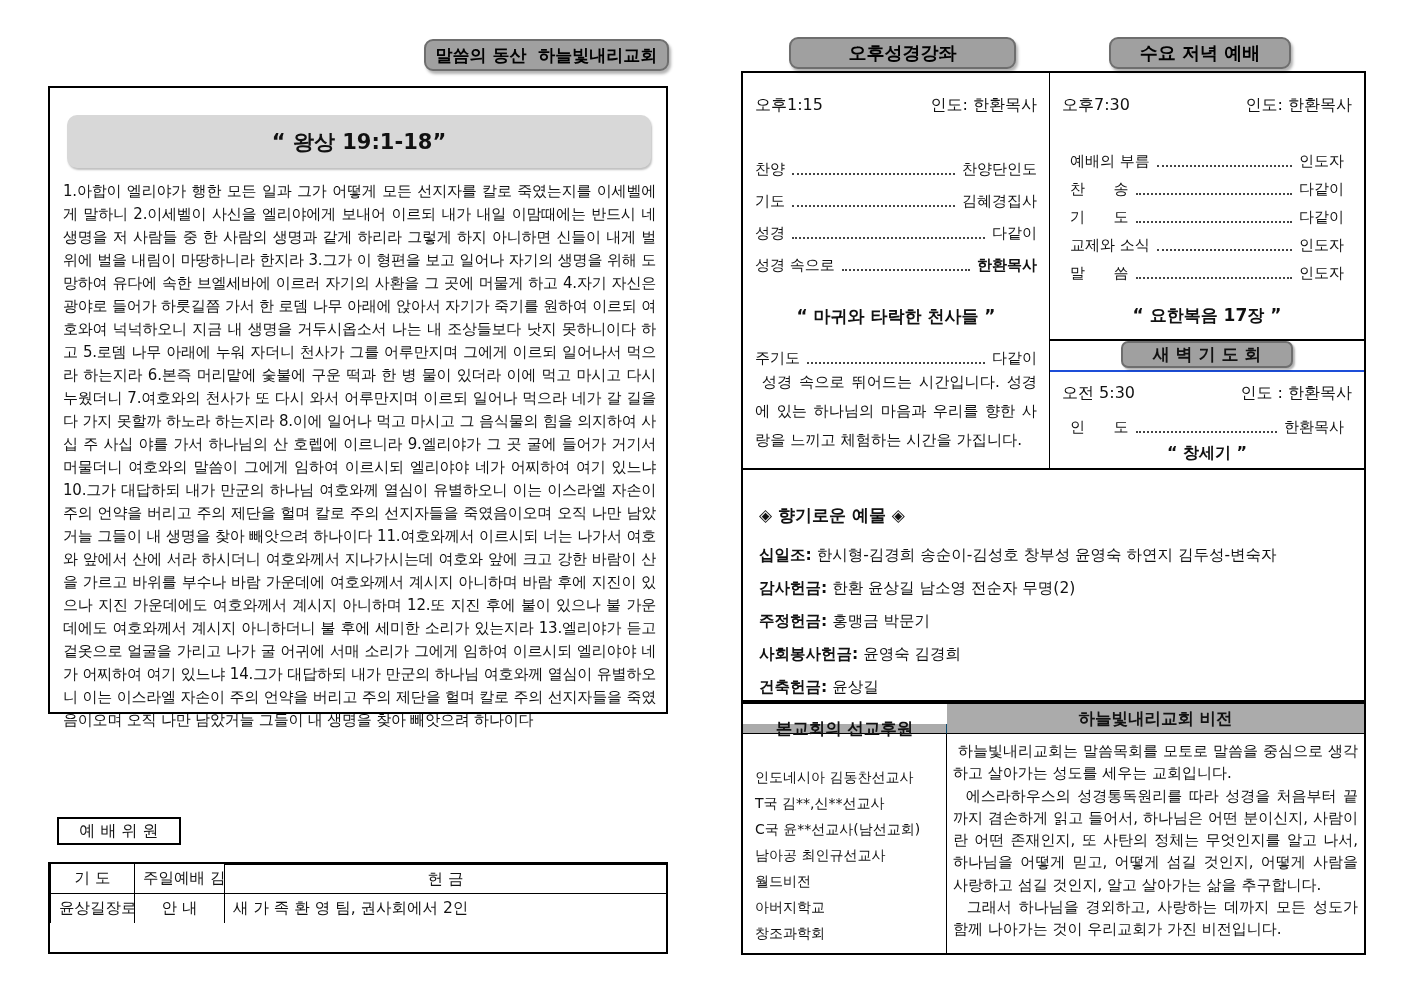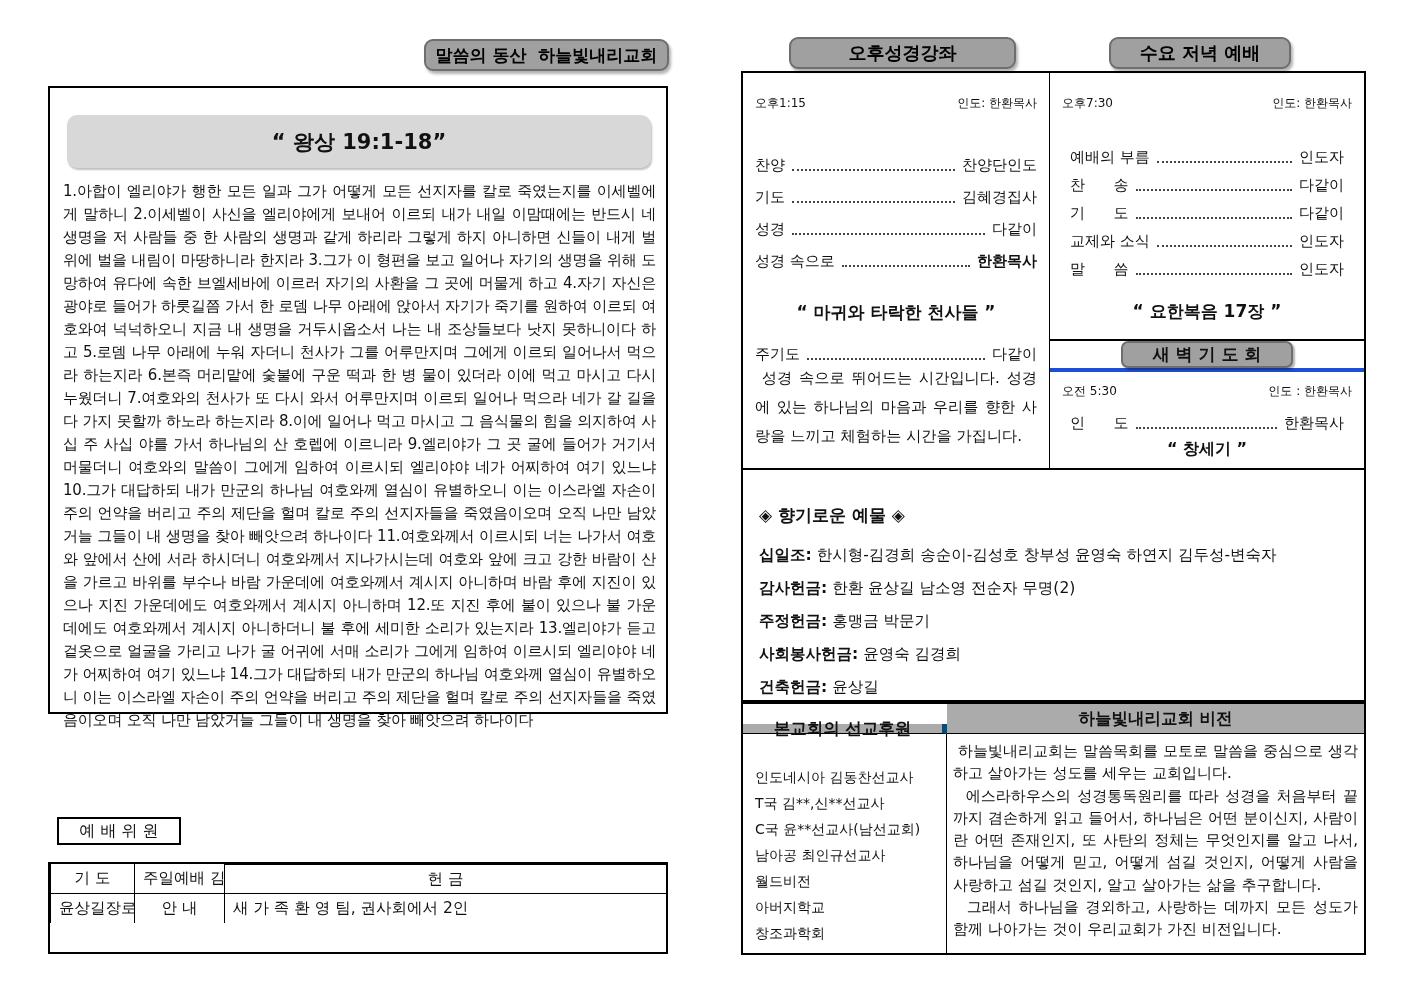--- a/index.html
+++ b/index.html
@@ -11,21 +11,21 @@
     position:absolute; display:flex; align-items:center; justify-content:center;
     background:#a0a0a0; border:2px solid #6e6e6e; border-radius:9px;
     box-shadow:2px 3px 3px rgba(0,0,0,.3);
     font-weight:bold; font-size:18px; color:#000; white-space:pre;
   }
   .leader-row { display:flex; align-items:flex-end; font-size:15px; }
   .leader-row .lbl { white-space:pre; }
   .leader-row .dots { flex:1; border-bottom:2px dotted #444; margin:0 7px 4px 7px; height:1px; }
   .leader-row .val { white-space:pre; }
   .val-bold { font-weight:bold; }
-  .time-row { display:flex; justify-content:space-between; font-size:12px; white-space:pre; }
+  .time-row { display:flex; justify-content:space-between; font-size:16px; white-space:pre; }
   .sermon-title { text-align:center; font-weight:bold; font-size:17px; white-space:pre; }
 
   
   .left-page { position:absolute; left:48px; top:86px; width:620px; height:628px; border:2px solid #000; background:#fff; }
   .scripture-title {
     position:absolute; left:17px; top:27px; width:584px; height:53px;
     background:#d8d8d8; border-radius:10px; box-shadow:1px 2px 2px rgba(0,0,0,.25);
     display:flex; align-items:center; justify-content:center;
     font-size:21px; font-weight:bold; white-space:pre;
   }
@@ -52,40 +52,40 @@
 
   .aft-time { margin-top:22px; }
   .aft-items { margin-top:44px; display:flex; flex-direction:column; gap:13px; }
   .aft-sermon { margin-top:30px; }
   .aft-jugido { margin-top:21px; }
   .aft-desc { font-size:15.2px; line-height:29px; text-align:justify; white-space:pre-wrap; }
 
   .wed-sec { height:266px; padding:0 12px; }
   .wed-items { margin-top:36px; display:flex; flex-direction:column; gap:9px; }
   .wed-sermon { margin-top:21px; }
-  .dawn-band { height:33px; border-top:2px solid #000; border-bottom:4px solid #1d4ed8; display:flex; align-items:flex-end; justify-content:center; }
+  .dawn-band { height:33px; border-top:2px solid #000; border-bottom:2px solid #1d4ed8; display:flex; align-items:flex-start; justify-content:center; }
   .dawn-header {
     width:172px; height:27px; background:#a0a0a0; border:2px solid #6e6e6e; border-radius:7px;
     box-shadow:2px 2px 2px rgba(0,0,0,.3); display:flex; align-items:center; justify-content:center;
     font-weight:bold; font-size:17px; white-space:pre;
   }
   .dawn-sec { flex:1; padding:0 12px; }
   .dawn-time { margin-top:11px; }
   .dawn-item { margin-top:14px; }
   .dawn-sermon { margin-top:6px; font-size:16px; }
 
   .offer-box { position:absolute; left:741px; top:470px; width:625px; height:232px; border:2px solid #000; border-top:none; padding:34px 16px 0 16px; }
   .offer-title { font-weight:bold; font-size:17px; white-space:pre; }
   .offer-rows { margin-top:12px; }
   .offer-row { font-size:15.5px; line-height:33px; white-space:pre-wrap; }
   .offer-row b { font-weight:bold; }
 
   .bottom-table { position:absolute; left:741px; top:702px; width:625px; height:253px; border:2px solid #000; display:grid; grid-template-columns:204px 1fr; grid-template-rows:30px 1fr; }
   .bt-head { background:#ababab; border-bottom:1px solid #000; display:flex; align-items:center; justify-content:center; font-weight:bold; font-size:16.5px; white-space:pre; }
-  .bt-head.first { border-right:5px solid #0c4a6e;margin-top:20px; }
+  .bt-head.first { border-right:1px solid #0c4a6e;margin-top:20px; }
   .mission-cell { border-right:1px solid #000; padding:30px 0 0 12px; }
   .mission-cell div { font-size:14px; line-height:26px; white-space:pre; }
   .vision-cell { padding:6px 6px 0 6px; font-size:15px; line-height:22.3px; text-align:justify; }
   .vision-cell p { white-space:pre-wrap; }
 </style>
 </head>
 <body>
 
 <div class="tab" style="left:424px; top:39px; width:245px; height:32px; font-size:17px;">말씀의 동산  하늘빛내리교회</div>
 

